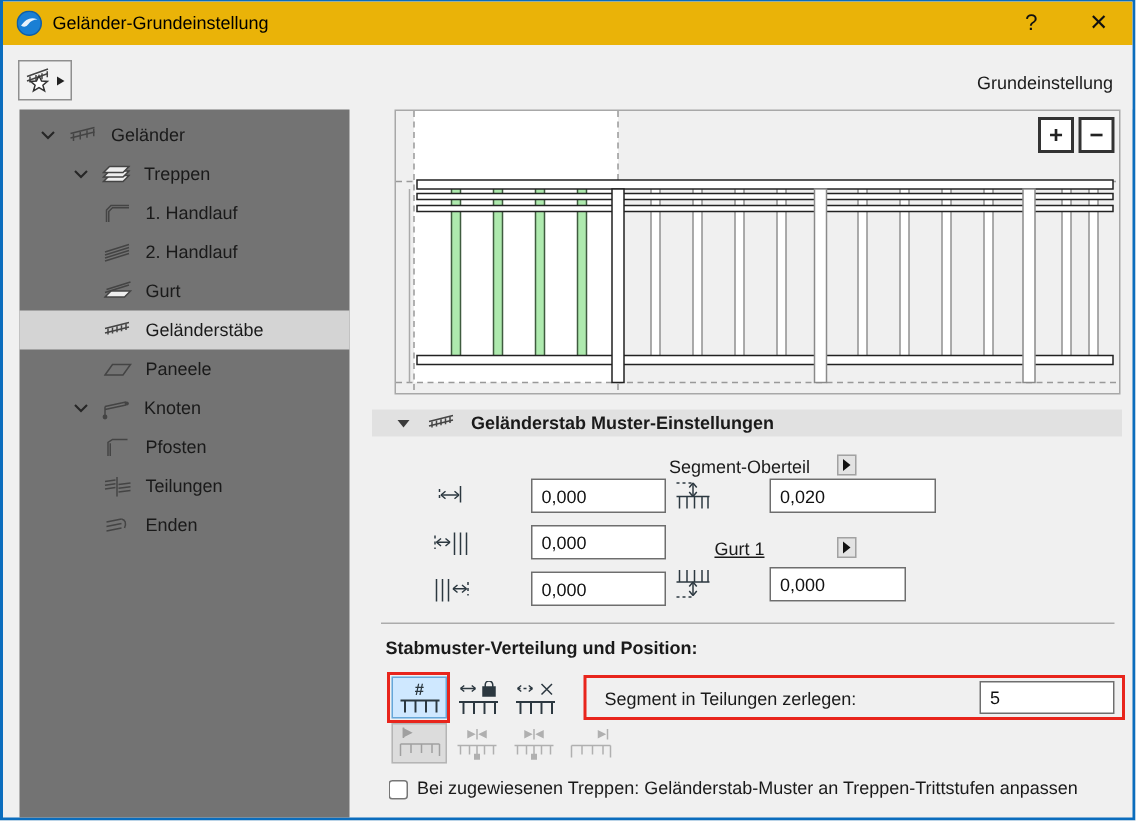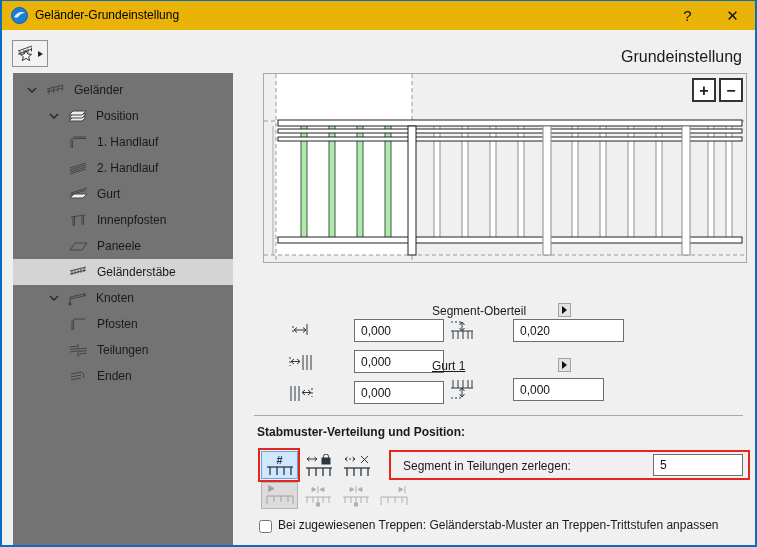--- a/index.html
+++ b/index.html
@@ -15,21 +15,21 @@
   .tb-btn { position:absolute; top:0; width:45px; height:29px; text-align:center;
             line-height:29px; font-size:15px; color:#111; cursor:default; }
   .tb-help { right:45px; }
   .tb-close { right:0; }
 
   
   .toolbar { position:absolute; left:0; top:29px; right:0; height:43px; background:#f0f0f0; }
   .fav-btn { position:absolute; left:10px; top:10px; width:36px; height:27px;
              background:#f2f2f2; border:1px solid #8f8f8f; display:flex;
              align-items:center; justify-content:center; }
-  .mode-label { position:absolute; right:13px; top:18px; font-size:16px;text-align:right; }
+  .mode-label { position:absolute; right:13px; top:18px; font-size:12px;text-align:right; }
 
   
   .tree { position:absolute; left:11px; top:72px; width:220px; height:527px;
           background:#737373; padding-top:4px; }
   .trow { display:flex; align-items:center; height:26px; font-size:12px; white-space:nowrap; }
   .trow.lvl0 { padding-left:14px; }
   .trow.lvl1 { padding-left:36px; }
   .trow.lvl2 { padding-left:56px; }
   .trow.sel  { background:#d4d4d4; }
   .chev { width:19px; display:inline-flex; }
@@ -49,21 +49,21 @@
   .tri-down { width:0; height:0; border-left:4px solid transparent; border-right:4px solid transparent;
               border-top:5px solid #3b3b3b; margin-left:17px; }
   .sec-icon { margin-left:12px; display:inline-flex; }
   .sec-title { margin-left:10px; font-weight:bold; font-size:12px; }
 
   
   .f-icon { position:absolute; display:inline-flex; }
   input[type=text] { border:1px solid #6e6e6e; background:#fff; font:12px "Liberation Sans",sans-serif;
                      padding:0 0 0 6px; color:#111; }
   .fld { position:absolute; width:90px; height:23px;margin-left:30px; }
-  .flyout-label { position:absolute; width:122px; text-align:left; font-size:12px; }
+  .flyout-label { position:absolute; width:122px; text-align:center; font-size:12px; }
   .flyout-btn { position:absolute; width:13px; height:14px; background:#e3e3e3;
                 border:1px solid #a2a2a2; display:flex; align-items:center; justify-content:center; }
   .flyout-btn .arr { width:0; height:0; border-top:4px solid transparent;
                      border-bottom:4px solid transparent; border-left:5px solid #111; }
 
   .hsep { position:absolute; left:252px; top:414px; width:489px; border-top:1px solid #ababab; }
   .dist-title { position:absolute; left:255px; top:424px; font-weight:bold; font-size:12px; }
 
   
   .tgl { position:absolute; width:37px; height:28px; background:transparent; border:none;
@@ -139,21 +139,21 @@
         </span>
       <span class="ticon">
           <svg width="19" height="15" viewBox="0 0 19 15">
             <g stroke="#444" fill="#eee">
               <path d="M1 12 L5 8 L18 8 L14 12 Z"></path>
               <path d="M1 9 L5 5 L18 5 L14 9 Z"></path>
               <path d="M1 6 L5 2 L18 2 L14 6 Z"></path>
             </g>
           </svg>
         </span>
-      <span class="tlabel">Position</span>
+      <span class="tlabel">Treppen</span>
     </div>
     <div class="trow lvl2">
       <span class="ticon">
           <svg width="19" height="15" viewBox="0 0 19 15">
             <polyline points="2,13 2,5 5,2 17,2" fill="none" stroke="#444"></polyline>
             <polyline points="3.5,13 3.5,6 6,3.5 17,3.5" fill="none" stroke="#444"></polyline>
           </svg>
         </span>
       <span class="tlabel">1. Handlauf</span>
     </div>
@@ -171,49 +171,38 @@
       <span class="ticon">
           <svg width="19" height="15" viewBox="0 0 19 15">
             <g stroke="#444" fill="none">
               <path d="M1 11 L5 7 L18 7 L14 11 Z" fill="#eee"></path>
               <path d="M1 8 L17 3 M2 6 L18 1"></path>
             </g>
           </svg>
         </span>
       <span class="tlabel">Gurt</span>
     </div>
-    <div class="trow lvl2">
-      <span class="ticon">
-          <svg width="19" height="15" viewBox="0 0 19 15">
-            <g stroke="#444" fill="none">
-              <path d="M2 4 L16 2"></path>
-              <path d="M4 4 v9 M5.5 4 v9 M13 2.7 v9 M14.5 2.7 v9"></path>
-            </g>
-          </svg>
-        </span>
-      <span class="tlabel">Innenpfosten</span>
-    </div>
-    <div class="trow lvl2">
-      <span class="ticon">
-          <svg width="19" height="15" viewBox="0 0 19 15">
-            <path d="M1 11 L6 4 L18 4 L13 11 Z" fill="none" stroke="#444"></path>
-          </svg>
-        </span>
-      <span class="tlabel">Paneele</span>
-    </div>
     <div class="trow lvl2 sel">
       <span class="ticon">
           <svg width="19" height="15" viewBox="0 0 19 15">
             <g stroke="#444" fill="none">
               <path d="M1 6 L17 2 M1 9 L17 5"></path>
               <path d="M3 6 v4 M6 5.3 v4 M9 4.5 v4 M12 3.8 v4 M15 3 v4"></path>
             </g>
           </svg>
         </span>
       <span class="tlabel">Geländerstäbe</span>
+    </div>
+    <div class="trow lvl2">
+      <span class="ticon">
+          <svg width="19" height="15" viewBox="0 0 19 15">
+            <path d="M1 11 L6 4 L18 4 L13 11 Z" fill="none" stroke="#444"></path>
+          </svg>
+        </span>
+      <span class="tlabel">Paneele</span>
     </div>
     <div class="trow lvl1">
       <span class="chev">
           <svg width="10" height="10" viewBox="0 0 10 10">
             <polyline points="1,3 5,7 9,3" fill="none" stroke="#262626" stroke-width="1.4"></polyline>
           </svg>
         </span>
       <span class="ticon">
           <svg width="19" height="15" viewBox="0 0 19 15">
             <g stroke="#444" fill="none">
@@ -300,20 +289,32 @@
       </g>
 
       <rect x="279" y="52" width="8" height="129" fill="#ffffff" stroke="#8a8a8a"></rect>
       <rect x="418" y="52" width="8" height="129" fill="#ffffff" stroke="#8a8a8a"></rect>
       <rect x="144" y="52" width="8" height="129" fill="#ffffff" stroke="#222222"></rect>
     </svg>
     <button class="zoom-btn zoom-in">+</button>
     <button class="zoom-btn zoom-out">−</button>
   </div>
 
+  <div class="sec-head">
+    <span class="tri-down"></span>
+    <span class="sec-icon">
+      <svg width="19" height="15" viewBox="0 0 19 15">
+          <g stroke="#444" fill="none">
+            <path d="M1 6 L17 2 M1 9 L17 5"></path>
+            <path d="M3 6 v4 M6 5.3 v4 M9 4.5 v4 M12 3.8 v4 M15 3 v4"></path>
+          </g>
+        </svg>
+    </span>
+    <span class="sec-title">Geländerstab Muster-Einstellungen</span>
+  </div>
 
   <span class="f-icon" style="left:288px;top:320px;">
     <svg width="24" height="22" viewBox="0 0 24 22">
         <g stroke="#2c3840" fill="none">
           <line x1="3" y1="5" x2="3" y2="13" stroke-dasharray="2 2"></line>
           <line x1="4" y1="9" x2="16" y2="9"></line>
           <path d="M4 9 l3 -2.5 M4 9 l3 2.5 M16 9 l-3 -2.5 M16 9 l-3 2.5"></path>
           <line x1="17" y1="3" x2="17" y2="14"></line>
         </g>
       </svg>

